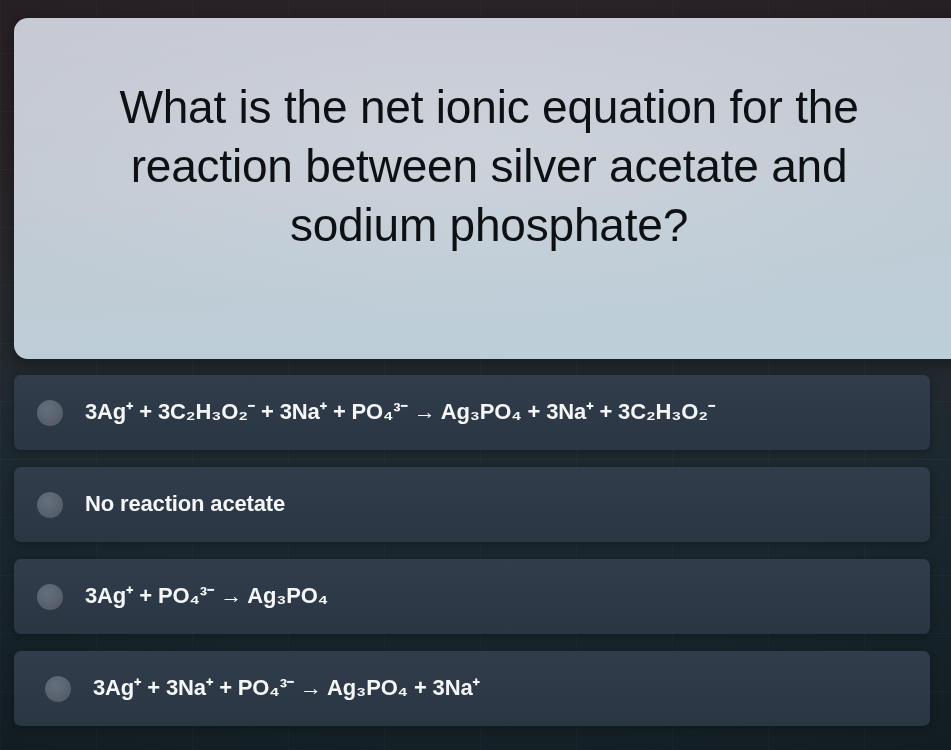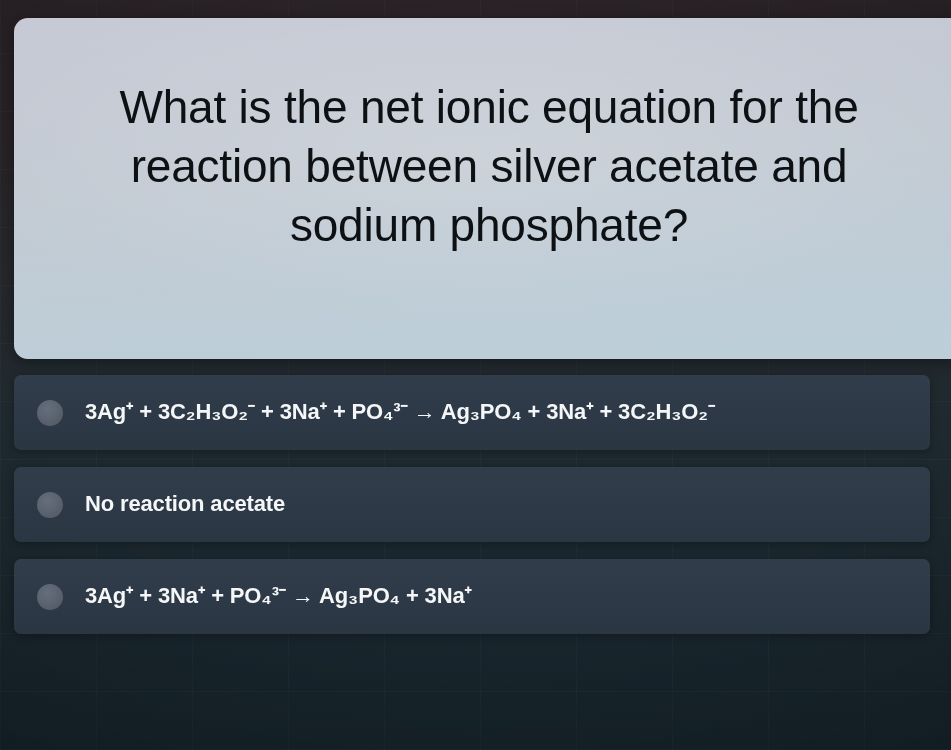--- a/index.html
+++ b/index.html
@@ -99,21 +99,21 @@
     position: relative;
     height: 75px;
     margin-bottom: 17px;
     border-radius: 7px;
     background: linear-gradient(180deg, #313d4a 0%, #2d3946 55%, #2b3643 100%);
     box-shadow: 0 2px 9px rgba(0,0,0,0.30);
     display: flex;
     align-items: center;
     cursor: pointer;
   }
-  .option-row:last-child { margin-bottom: 0; }
+  .option-row:last-child { margin-bottom: 0; padding-left: 8px; }
 
   .option-radio {
     flex: 0 0 auto;
     width: 26px;
     height: 26px;
     margin-left: 23px;
     border-radius: 50%;
     background: radial-gradient(circle at 40% 35%, #656f7c 0%, #575f6b 65%, #515963 100%);
   }
   .option-label {
@@ -145,20 +145,24 @@
     <div class="option-row">
       <span class="option-radio"></span>
       <span class="option-label">3Ag⁺ + 3C₂H₃O₂⁻ + 3Na⁺ + PO₄³⁻ → Ag₃PO₄ + 3Na⁺ + 3C₂H₃O₂⁻</span>
     </div>
 
     <div class="option-row">
       <span class="option-radio"></span>
       <span class="option-label">No reaction acetate</span>
     </div>
 
+    <div class="option-row">
+      <span class="option-radio"></span>
+      <span class="option-label">3Ag⁺ + PO₄³⁻ → Ag₃PO₄</span>
+    </div>
 
     <div class="option-row">
       <span class="option-radio"></span>
       <span class="option-label">3Ag⁺ + 3Na⁺ + PO₄³⁻ → Ag₃PO₄ + 3Na⁺</span>
     </div>
 
   </div>
 </div>
 
 </body></html>

